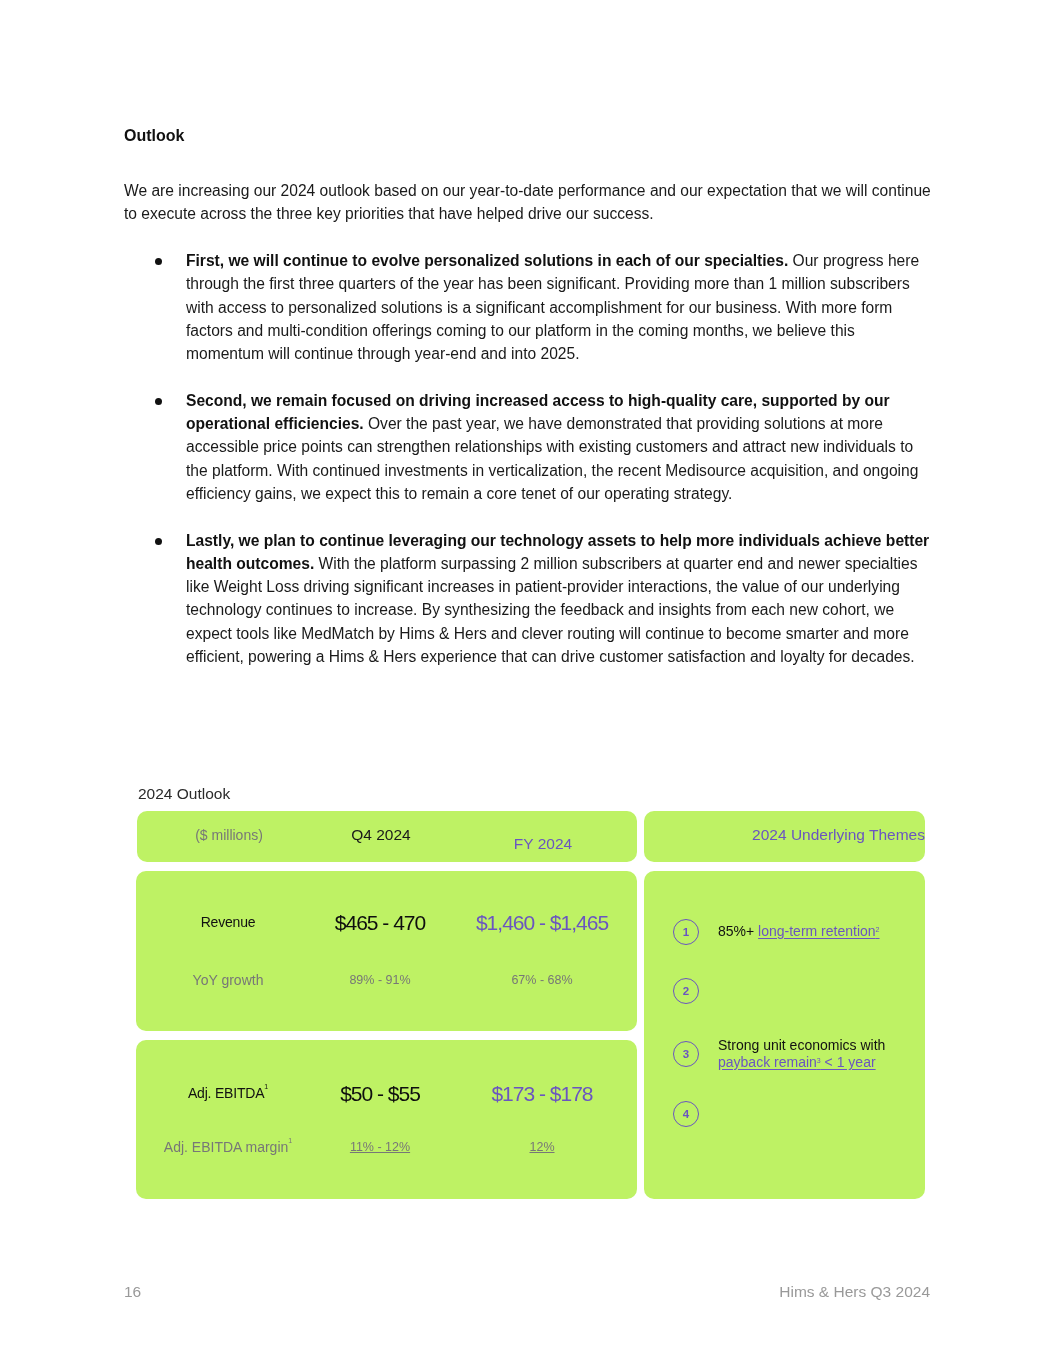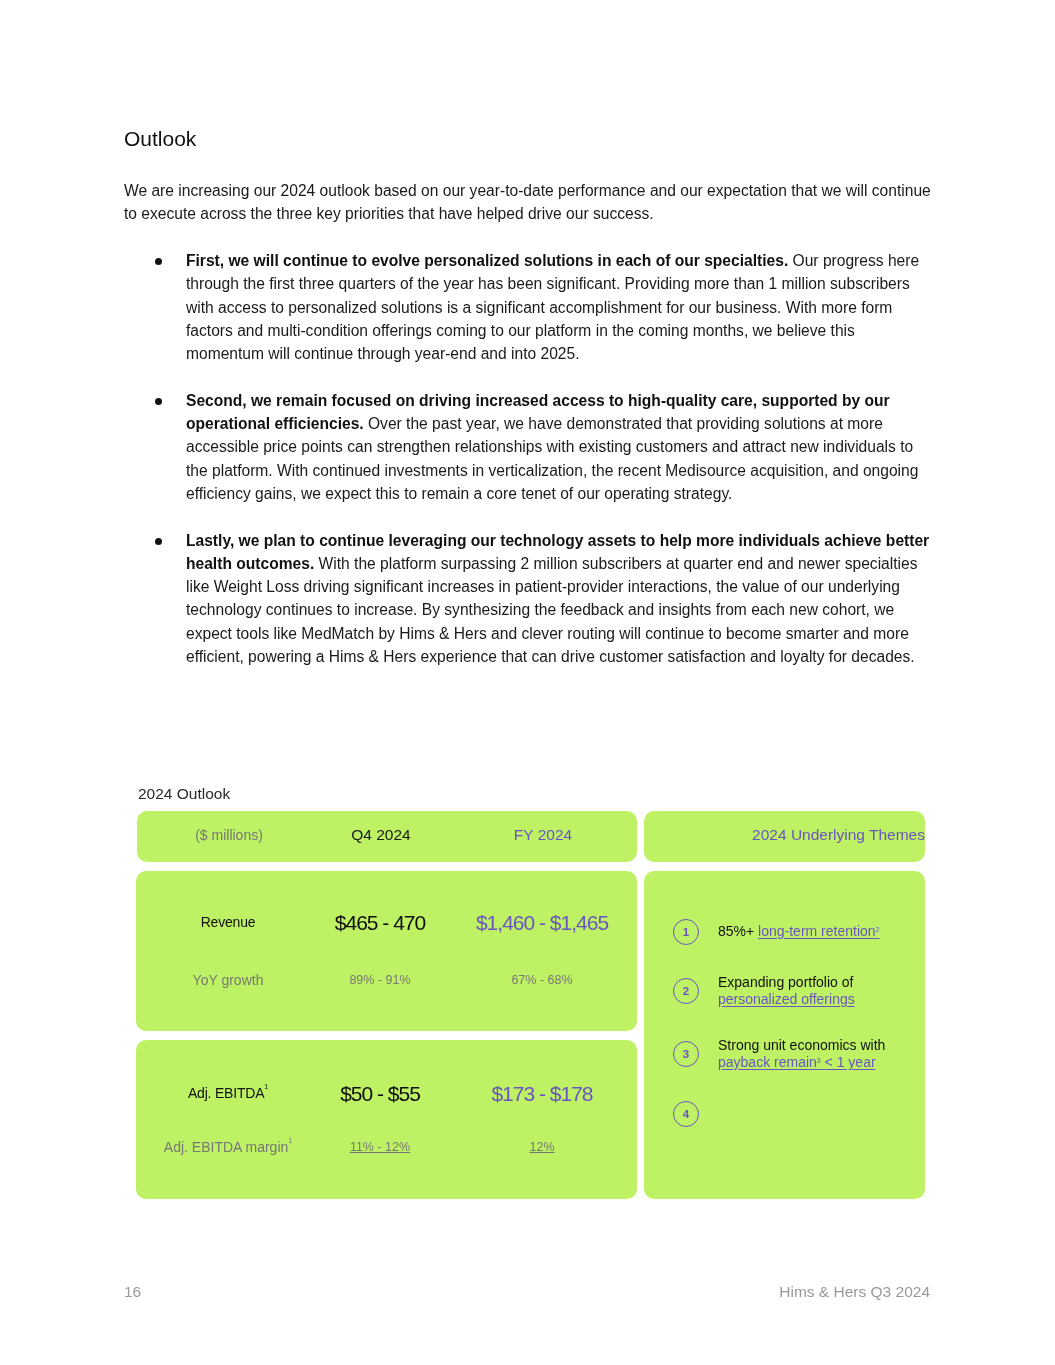--- a/index.html
+++ b/index.html
@@ -1,19 +1,19 @@
 <!DOCTYPE html>
 <html><head>
 <meta charset="utf-8">
 <style>
   * { box-sizing: border-box; margin: 0; padding: 0; }
   html, body { width: 1055px; height: 1365px; background: #ffffff; }
   body { position: relative; font-family: "Liberation Sans", sans-serif; color: #111111; }
 
-  .page-title { position: absolute; left: 124px; top: 127px; font-size: 21px; font-weight: normal; color: #111; }
+  .page-title { position: absolute; left: 124px; top: 127px; font-size: 16px; font-weight: bold; color: #111; }
   .intro { position: absolute; left: 124px; top: 179px; width: 810px; font-size: 15.6px; line-height: 23.3px; color: #1a1a1a; }
 
   .bullets { position: absolute; left: 124px; top: 249px; width: 812px; list-style: none; }
   .bullet { position: relative; padding-left: 62px; font-size: 15.6px; line-height: 23.3px; color: #1a1a1a; margin-bottom: 23.3px; }
   .bullet .dot { position: absolute; left: 31px; top: 9px; width: 7px; height: 7px; border-radius: 50%; background: #111; }
   .bullet b { font-weight: bold; color: #111; }
 
   .outlook-title { position: absolute; left: 138px; top: 773px; font-size: 15.5px; color: #2a2a2a; margin-top: 12px; }
 
   .panel { position: absolute; background: #bef264; border-radius: 10px; }
@@ -21,21 +21,21 @@
   .hdr-right { left: 644px; top: 811px; width: 281px; height: 51px; }
   .body-rev { left: 136px; top: 871px; width: 501px; height: 160px; }
   .body-ebitda { left: 136px; top: 1040px; width: 501px; height: 159px; }
   .body-themes { left: 644px; top: 871px; width: 281px; height: 328px; }
 
   .cell { position: absolute; transform: translateX(-50%); white-space: nowrap; text-align: center; }
   .c1 { left: 92px; } .c2 { left: 244px; } .c3 { left: 406px; }
 
   .hdr-label { top: 16px; font-size: 14px; color: #777; }
   .hdr-q4 { top: 15px; font-size: 15.5px; color: #1a1a1a; }
-  .hdr-fy { top: 15px; font-size: 15.5px; color: #6a55c0; text-align: right; }
+  .hdr-fy { top: 24px; font-size: 15.5px; color: #6a55c0; text-align: right; }
   .hdr-themes { position: absolute; left: 0; right: 0; top: 15px; text-align: right; font-size: 15.5px; color: #6a55c0; }
 
   .metric-label { font-size: 14px; color: #111; letter-spacing: -0.2px; }
   .metric-q4 { font-size: 21px; color: #0e0e0e; letter-spacing: -1px; }
   .metric-fy { font-size: 21px; color: #6a55c0; letter-spacing: -1px; }
   .sub-label { font-size: 14px; color: #777; }
   .sub-val { font-size: 12.5px; color: #777; }
   sup { font-size: 7px; vertical-align: top; position: relative; top: -2px; }
 
   .row-top { top: 43px; } .row-top-big { top: 40px; }
@@ -102,21 +102,20 @@
   <span class="cell c3 row-sub2-v sub-val">12%</span>
 </div>
 
 <div class="panel body-themes">
   <div class="theme" style="top:48px;">
     <span class="num">1</span>
     <span class="theme-text" style="padding-top:4px;"><span>85%+ </span><span class="lnk"><span>long-term retention</span><sup>2</sup></span></span>
   </div>
   <div class="theme" style="top:103px;">
     <span class="num" style="margin-top:4px;">2</span>
-    <span class="theme-text"><span>Expanding portfolio of </span><span class="lnk">personalized offerings</span></span>
   </div>
   <div class="theme" style="top:166px;">
     <span class="num" style="margin-top:4px;">3</span>
     <span class="theme-text"><span>Strong unit economics with </span><span class="lnk"><span>payback remain</span><sup>3</sup><span> &lt; 1 year</span></span></span>
   </div>
   <div class="theme" style="top:229px;">
     <span class="num" style="margin-top:1px;">4</span>
   </div>
 </div>
 

